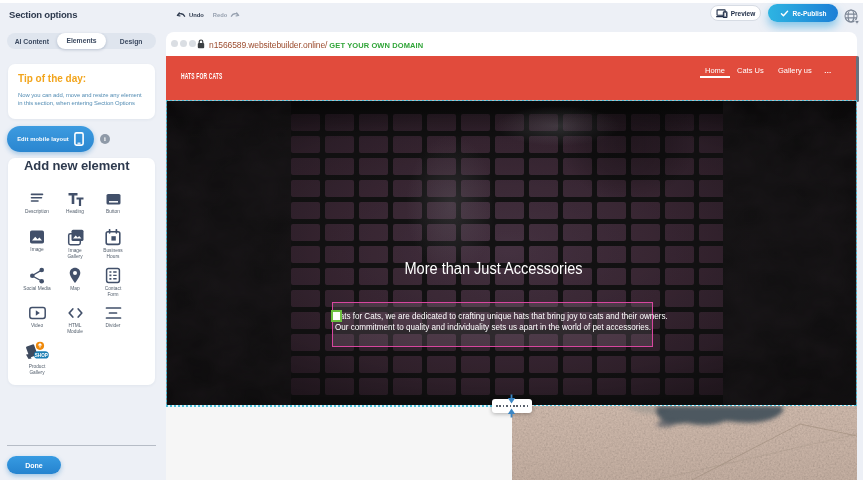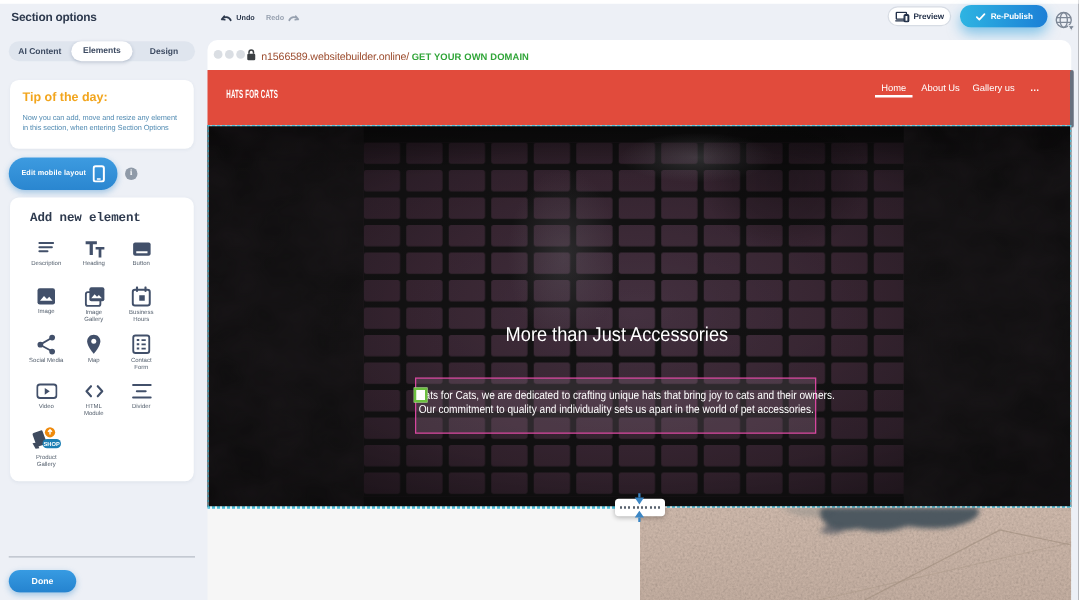--- a/index.html
+++ b/index.html
@@ -22,21 +22,21 @@
 #tabs { left:7px; top:33px; width:149px; height:16px; background:#dfe5ee; border-radius:8px; display:flex; align-items:center; }
 .tab { flex:1; text-align:center; font-size:6.8px; font-weight:bold; color:#3c4a61; }
 #tab-elements { background:#fff; border-radius:8px; height:16px; line-height:16px; box-shadow:0 1px 3px rgba(40,60,100,0.25); }
 #tipcard { left:8px; top:64px; width:147px; height:55px; padding:9px 10px; }
 #tipcard h3 { color:#f2a51d; font-size:10px; font-weight:bold; margin-bottom:6.5px; }
 #tipcard p { color:#538cb3; font-size:5.9px; line-height:8.1px; letter-spacing:-0.05px; }
 #editmobile { left:7px; top:126px; width:87px; height:26px; border-radius:13px; background:linear-gradient(180deg,#3d9be0,#2a86d0); color:#fff; display:flex; align-items:center; justify-content:center; gap:5px; box-shadow:0 2px 5px rgba(40,130,200,0.4); }
 #editmobile span { font-size:5.8px; font-weight:bold; letter-spacing:0.1px; }
 #infocirc { left:100px; top:134px; width:10px; height:10px; border-radius:50%; background:#8f9aa8; color:#fff; font-size:6.5px; font-weight:bold; text-align:center; line-height:10px; font-family:"Liberation Serif",serif; }
 #elemcard { left:8px; top:158px; width:147px; height:227px; }
-#elemcard h3 { font-size:10px; letter-spacing:-0.1px; color:#2e3a4e; font-weight:bold; position:absolute; left:16px; top:12px;font-family:Liberation Mono, monospace; }
+#elemcard h3 { font-size:13px; letter-spacing:-0.1px; color:#2e3a4e; font-weight:bold; position:absolute; left:16px; top:0; }
 .el { position:absolute; width:44px; text-align:center; color:#47536b; }
 .el svg { display:block; margin:0 auto; }
 .el .lbl { font-size:6px; color:#55606e; line-height:6.5px; margin-top:2px; transform:scale(0.8); transform-origin:50% 0; }
 #divider-line { left:7px; top:445px; width:149px; height:1px; background:#b6bcc6; }
 #donebtn { left:7px; top:456px; width:54px; height:18px; border-radius:9px; background:linear-gradient(180deg,#379be2,#2583cf); color:#fff; font-size:7px; font-weight:bold; text-align:center; line-height:19px; box-shadow:0 2px 5px rgba(40,130,200,0.4); }
 
 
 #browserbar { left:166px; top:32px; width:691px; height:24px; background:#fff; border-radius:8px 8px 0 0; }
 .dot { position:absolute; width:7px; height:7px; border-radius:50%; background:#dadee3; top:8px; }
 #urltxt { position:absolute; left:43px; top:8px; font-size:8.5px; letter-spacing:-0.1px; color:#9c4c2e; }
@@ -240,21 +240,21 @@
   <div class="dot" style="left:23px;"></div>
   <svg style="position:absolute;left:31px;top:7px;" width="8" height="10" viewBox="0 0 8 10" fill="#3c4043">
       <rect x="0.8" y="4" width="6.4" height="5.2" rx="1"></rect>
       <path d="M2.2 4 V2.8 a1.8 1.8 0 0 1 3.6 0 V4" fill="none" stroke="#3c4043" stroke-width="1.2"></path>
     </svg>
   <div id="urltxt">n1566589.websitebuilder.online/<b>GET YOUR OWN DOMAIN</b></div>
 </div>
 <div id="redheader" class="abs">
   <div id="logo">HATS FOR CATS</div>
   <div class="nav" id="nav-home">Home</div>
-  <div class="nav" id="nav-about">About Us</div>
+  <div class="nav" id="nav-about">Cats Us</div>
   <div class="nav" id="nav-contact">Gallery us</div>
   <div class="nav" id="nav-more">…</div>
 </div>
 
 <div id="dashT" class="abs" style="left:166px;top:100px;width:691px;height:1.3px;background:repeating-linear-gradient(90deg,#4fc0da 0 2px,rgba(240,252,255,0.75) 2px 4px);z-index:4;"></div>
 <div id="dashL" class="abs" style="left:166px;top:100px;width:1.3px;height:306px;background:repeating-linear-gradient(180deg,#4fc0da 0 2px,rgba(240,252,255,0.55) 2px 4px);z-index:4;"></div>
 <div id="dashR" class="abs" style="left:855.7px;top:100px;width:1.3px;height:306px;background:repeating-linear-gradient(180deg,#4fc0da 0 2px,rgba(240,252,255,0.55) 2px 4px);z-index:4;"></div>
 <div id="hero" class="abs">
   <svg width="691" height="306" style="position:absolute;left:0;top:0;">
     <defs>

